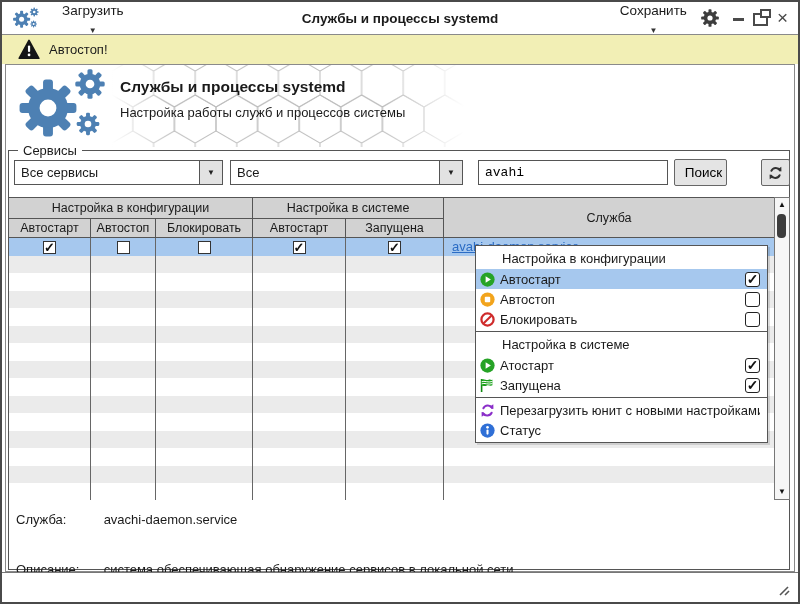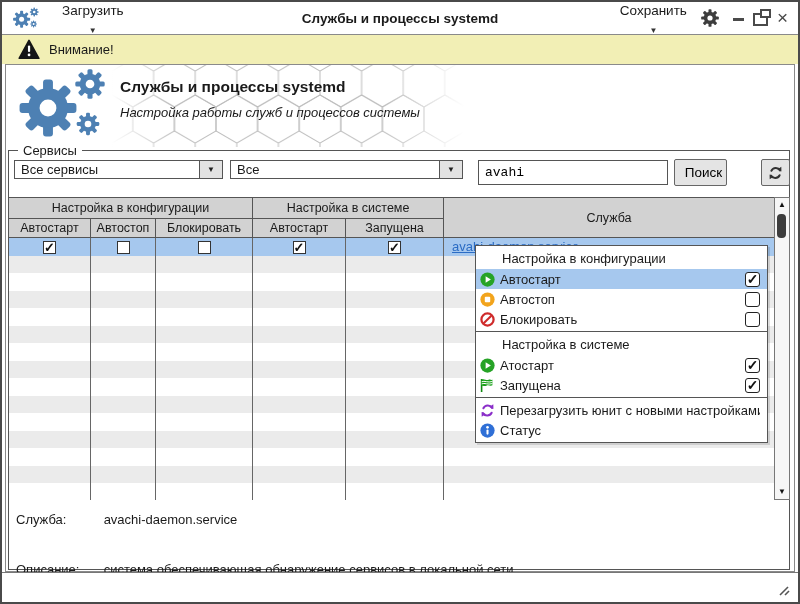--- a/index.html
+++ b/index.html
@@ -26,26 +26,26 @@
   .banner{position:absolute;left:0;top:33px;right:0;height:29px;background:var(--banner);
     display:flex;align-items:center;gap:9px;padding-left:16px;font-size:13px;}
   
   .frame{position:absolute;left:3px;top:62px;width:790px;height:508px;border:1px solid #8a8a8a;box-sizing:border-box;background:#fff;}
   
   .hexbg{position:absolute;left:110px;top:63px;}
   .hexfade{position:absolute;left:110px;top:63px;width:352px;height:82px;
     background:linear-gradient(90deg,#fff 0%,rgba(255,255,255,0) 16%,rgba(255,255,255,0) 78%,#fff 100%);}
   .hero-logo{position:absolute;left:14px;top:66px;}
   .hero-title{position:absolute;left:118px;top:76px;font-size:15.5px;font-weight:bold;}
-  .hero-sub{position:absolute;left:118px;top:103px;font-size:13px;font-style:italic;}
+  .hero-sub{position:absolute;left:118px;top:103px;font-size:13px;}
   
   .groupbox{position:absolute;left:6px;top:148px;width:782px;height:420px;border:1px solid #555;box-sizing:border-box;}
   .legend{position:absolute;left:16px;top:141px;background:#fff;padding:0 5px;font-size:13px;}
   
-  .combo{position:absolute;top:158px;height:19px;box-sizing:border-box;border:1px solid #555;background:#fff;
+  .combo{position:absolute;top:158px;height:25px;box-sizing:border-box;border:1px solid #555;background:#fff;
     display:flex;align-items:center;font-size:13px;}
   .combo-text{flex:1;padding-left:6px;white-space:nowrap;overflow:hidden;}
   .combo-arrow{width:22px;align-self:stretch;background:#e2e2e2;border-left:1px solid #555;
     display:flex;align-items:center;justify-content:center;font-size:8px;color:#222;}
   .search-input{position:absolute;left:476px;top:158px;width:190px;height:25px;box-sizing:border-box;
     border:1px solid #555;padding:0 6px;font-size:13px;font-family:Liberation Mono, monospace;outline:none;}
   .btn{position:absolute;top:157px;height:27px;box-sizing:border-box;border:1px solid #666;border-radius:2px;
     background:#e4e4e4;display:flex;align-items:center;justify-content:center;gap:6px;font-size:13.5px;
     font-family:"Liberation Sans",sans-serif;cursor:default;}
   
@@ -143,21 +143,21 @@
       </div>
     </div>
   </div>
 
   <div class="banner">
     <svg width="22" height="21" viewBox="0 0 19 18">
       <path d="M9.5 1.2 L18 16.6 H1 Z" fill="#161616" stroke="#161616" stroke-width="1.4" stroke-linejoin="round"></path>
       <rect x="8.6" y="5.6" width="1.9" height="5.6" rx="0.9" fill="#fff"></rect>
       <circle cx="9.55" cy="13.7" r="1.2" fill="#fff"></circle>
     </svg>
-    <span>Внимание!</span>
+    <span>Автостоп!</span>
   </div>
 
   <div class="frame"></div>
 
   <svg class="hexbg" width="352" height="82">
     <rect width="352" height="82" fill="url(#hexpat)"></rect>
   </svg>
   <div class="hexfade"></div>
   <svg class="hero-logo" width="100" height="72" viewBox="0 0 100 72">
     <use href="#gearp" transform="translate(32,40) scale(2.9)" fill="#4d80b3"></use>

